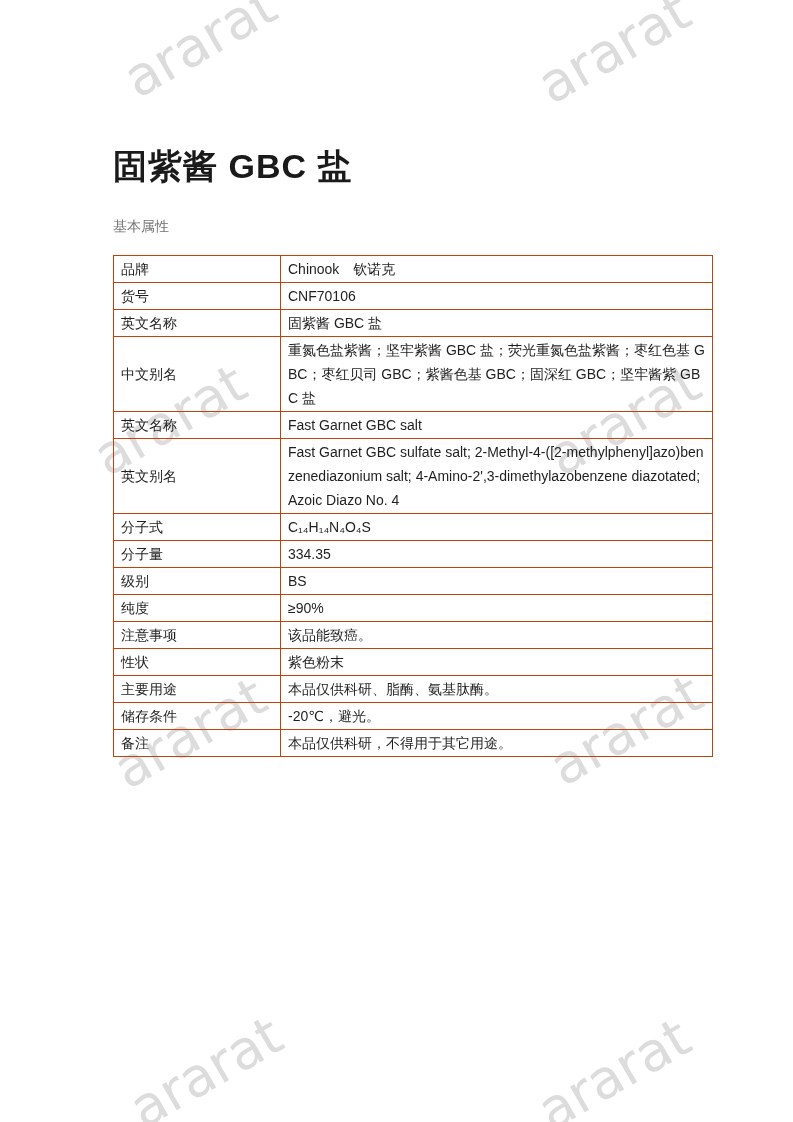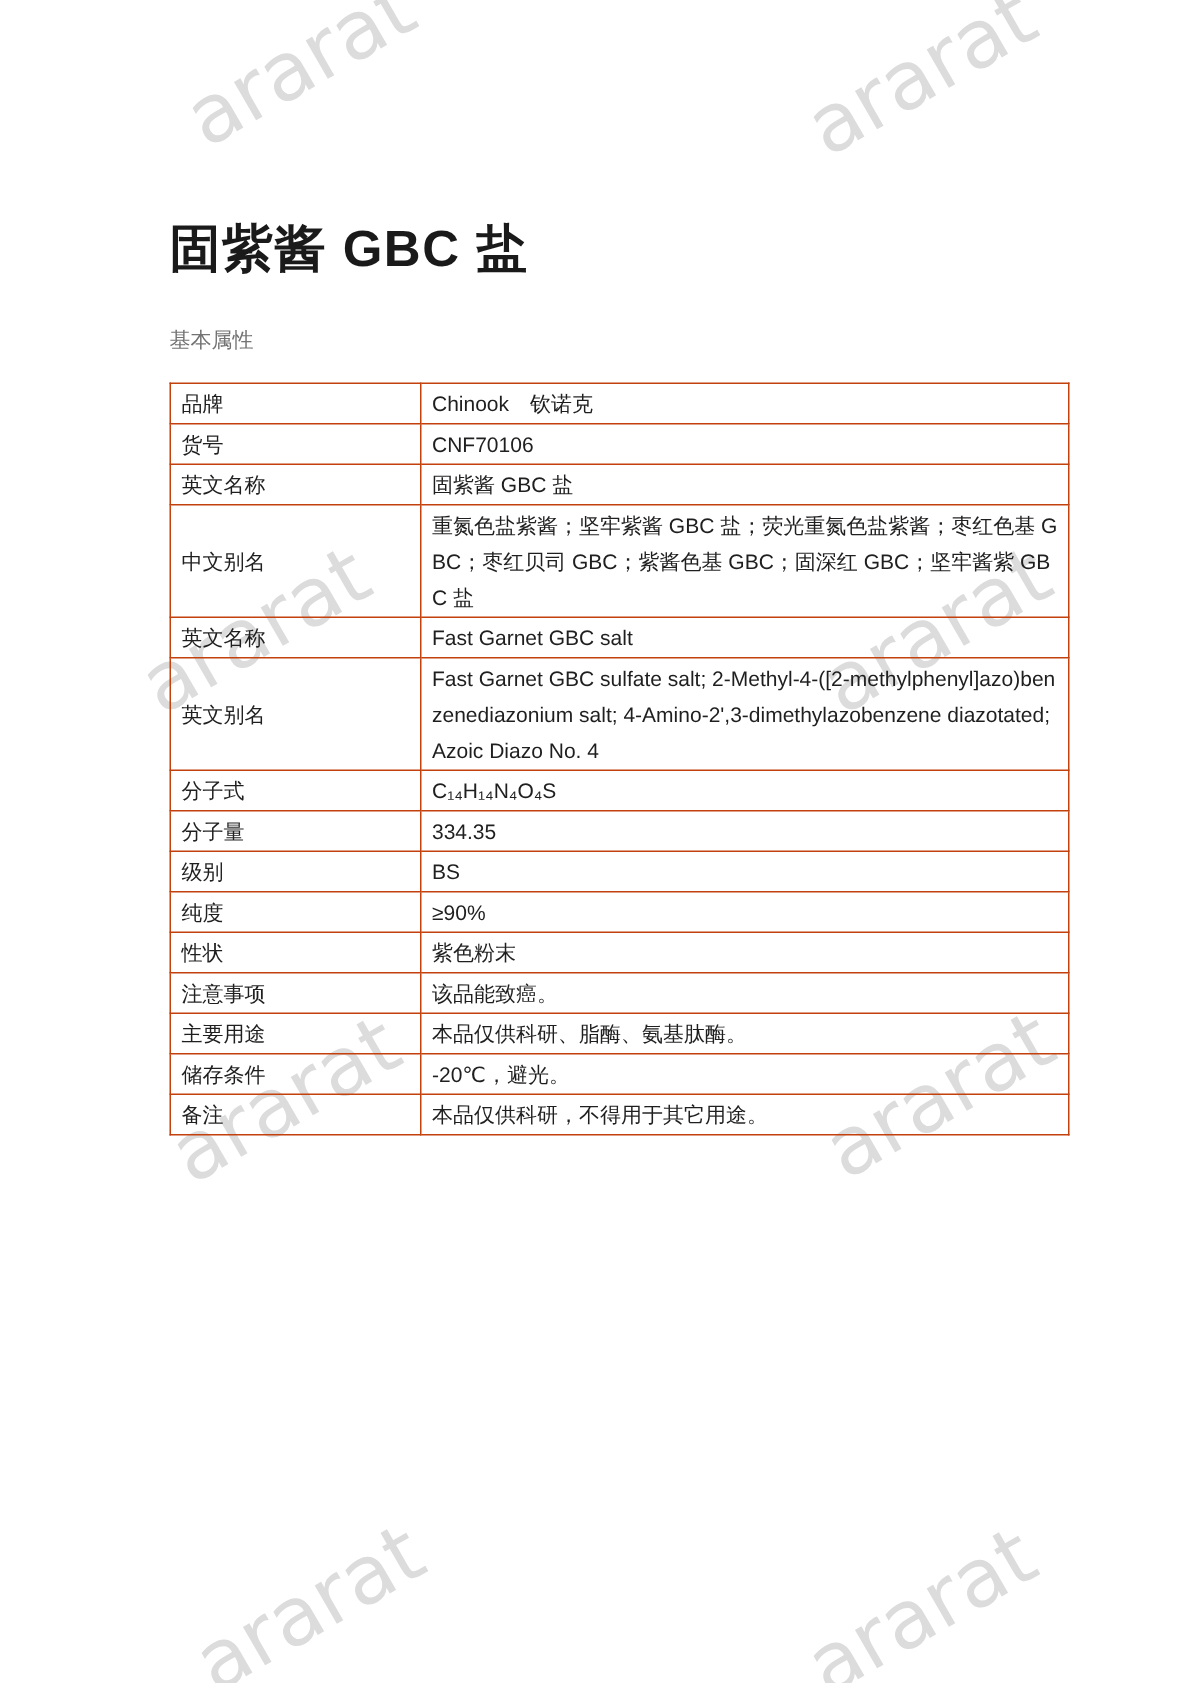--- a/index.html
+++ b/index.html
@@ -141,26 +141,26 @@
         </tr>
         <tr>
           <td class="cell-label">级别</td>
           <td class="cell-value">BS</td>
         </tr>
         <tr>
           <td class="cell-label">纯度</td>
           <td class="cell-value">≥90%</td>
         </tr>
         <tr>
+          <td class="cell-label">注意事项</td>
+          <td class="cell-value">该品能致癌。</td>
+        </tr>
+        <tr>
           <td class="cell-label">性状</td>
           <td class="cell-value">紫色粉末</td>
-        </tr>
-        <tr>
-          <td class="cell-label">注意事项</td>
-          <td class="cell-value">该品能致癌。</td>
         </tr>
         <tr>
           <td class="cell-label">主要用途</td>
           <td class="cell-value">本品仅供科研、脂酶、氨基肽酶。</td>
         </tr>
         <tr>
           <td class="cell-label">储存条件</td>
           <td class="cell-value">-20℃，避光。</td>
         </tr>
         <tr>

